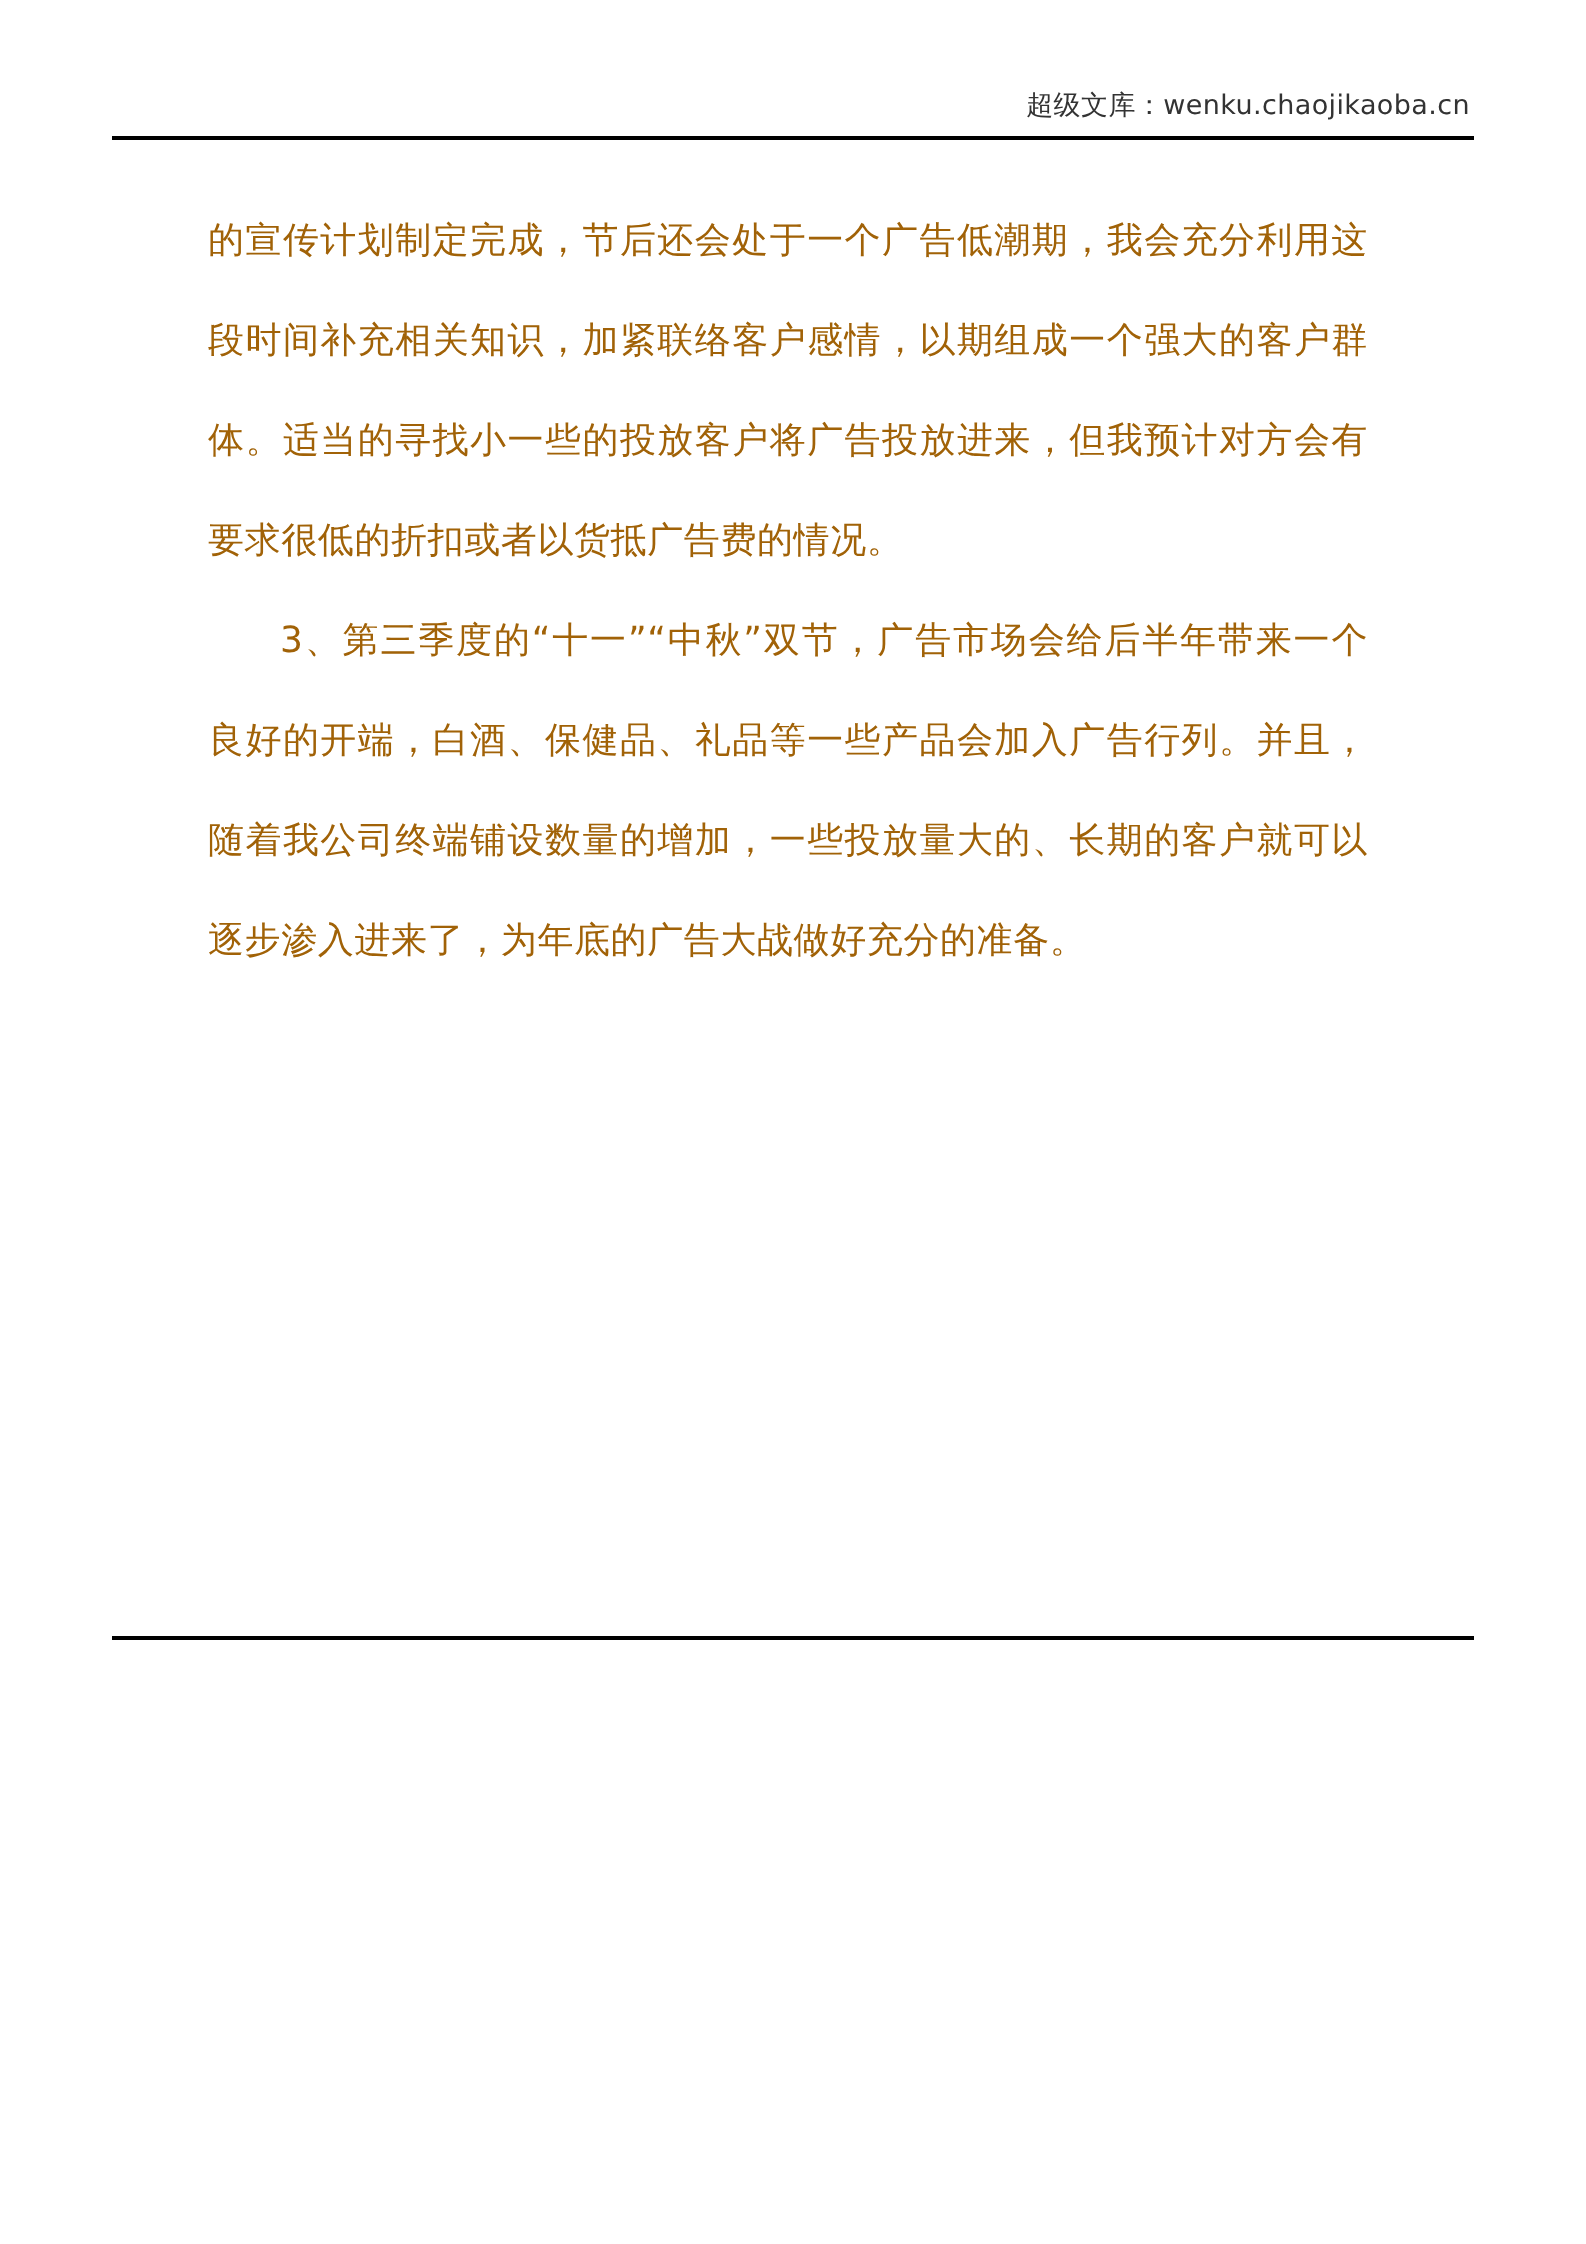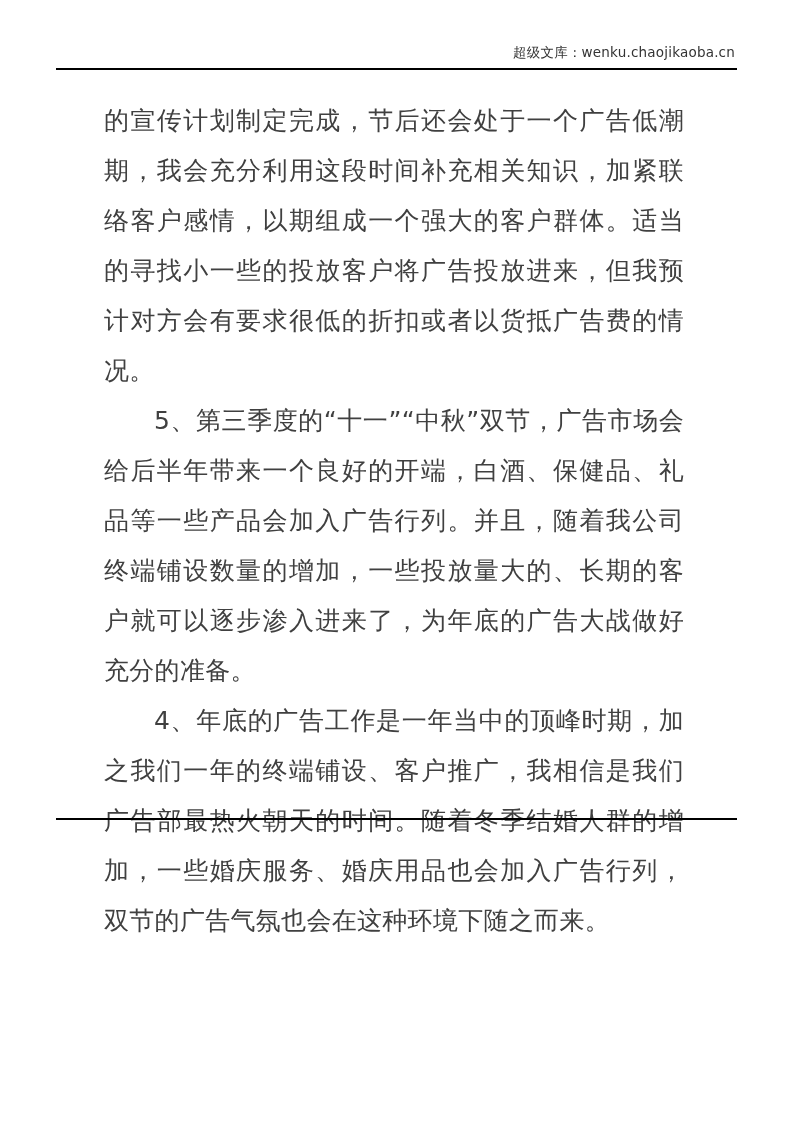--- a/index.html
+++ b/index.html
@@ -41,25 +41,25 @@
     background: #000000;
   }
   .content {
     position: absolute;
     top: 96px;
     left: 104px;
     width: 580px;
   }
   p.para {
     margin: 0 0 0 0;
-    font-size: 25px;
+    font-size: 18px;
     line-height: 50px;
     text-align: justify;
     text-justify: inter-ideograph;
-    color: #404040;
+    color: #a16207;
     letter-spacing: 0.3px;
     font-family: "DejaVu Sans", "Liberation Sans", sans-serif;
     font-weight: 500;
   }
   p.indent {
     text-indent: 2em;
   }
   .footer-rule {
     position: absolute;
     bottom: 36px;
@@ -72,18 +72,17 @@
 </head>
 <body>
 
 <div class="page">
 
   <div class="header">超级文库：wenku.chaojikaoba.cn</div>
   <div class="header-rule"></div>
 
   <div class="content">
     <p class="para">的宣传计划制定完成，节后还会处于一个广告低潮期，我会充分利用这段时间补充相关知识，加紧联络客户感情，以期组成一个强大的客户群体。适当的寻找小一些的投放客户将广告投放进来，但我预计对方会有要求很低的折扣或者以货抵广告费的情况。</p>
-    <p class="para indent">5、第三季度的“十一”“中秋”双节，广告市场会给后半年带来一个良好的开端，白酒、保健品、礼品等一些产品会加入广告行列。并且，随着我公司终端铺设数量的增加，一些投放量大的、长期的客户就可以逐步渗入进来了，为年底的广告大战做好充分的准备。</p>
-    <p class="para indent">4、年底的广告工作是一年当中的顶峰时期，加之我们一年的终端铺设、客户推广，我相信是我们广告部最热火朝天的时间。随着冬季结婚人群的增加，一些婚庆服务、婚庆用品也会加入广告行列，双节的广告气氛也会在这种环境下随之而来。</p>
+    <p class="para indent">3、第三季度的“十一”“中秋”双节，广告市场会给后半年带来一个良好的开端，白酒、保健品、礼品等一些产品会加入广告行列。并且，随着我公司终端铺设数量的增加，一些投放量大的、长期的客户就可以逐步渗入进来了，为年底的广告大战做好充分的准备。</p>
   </div>
 
   <div class="footer-rule"></div>
 </div>
 
 </body></html>

